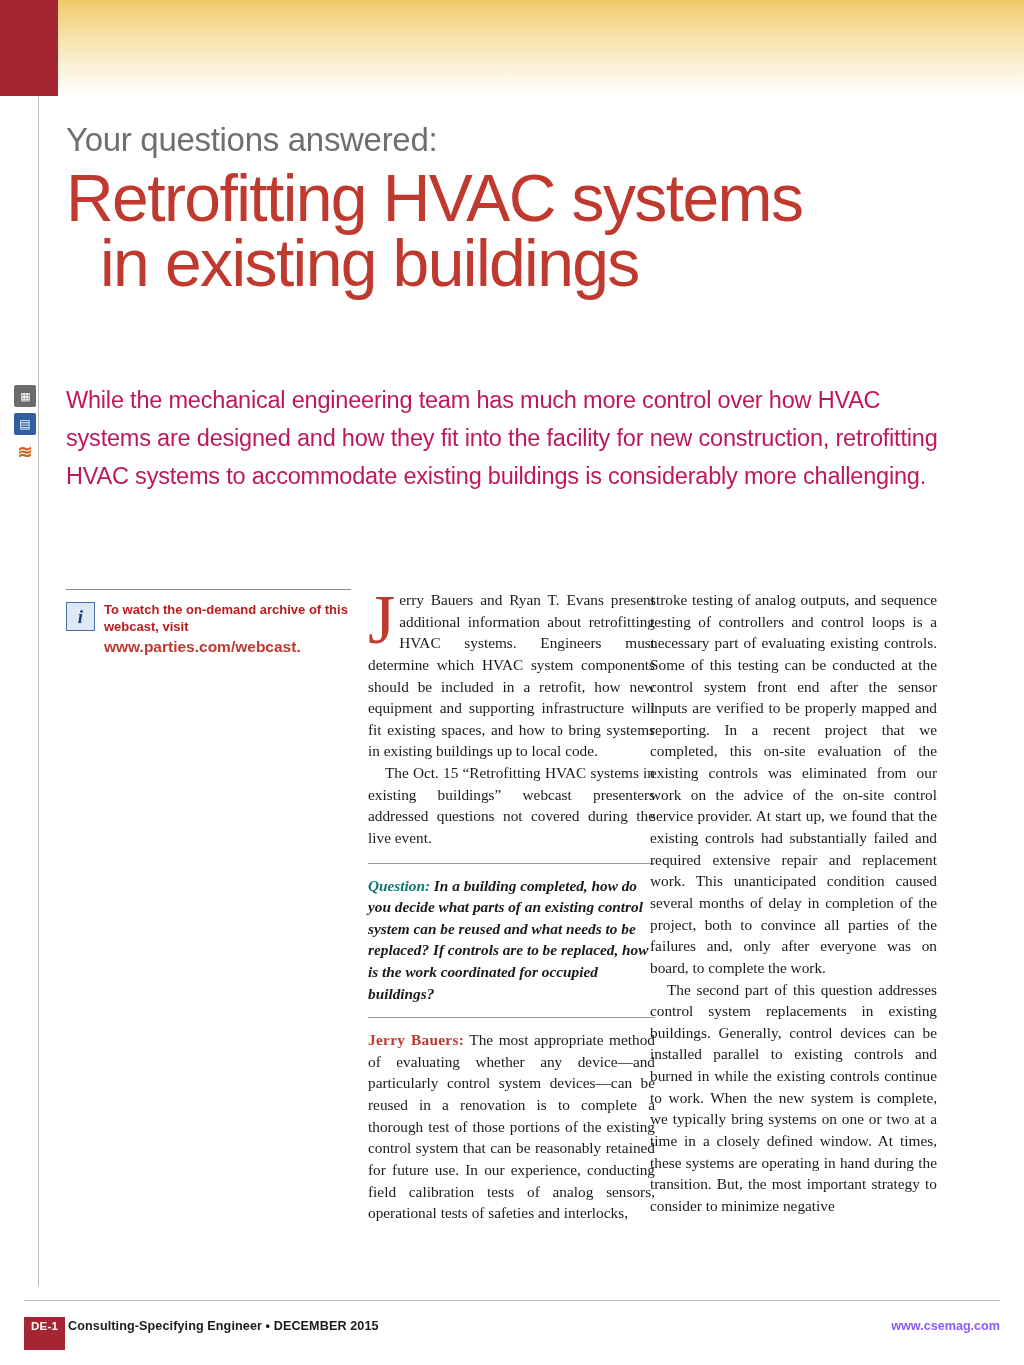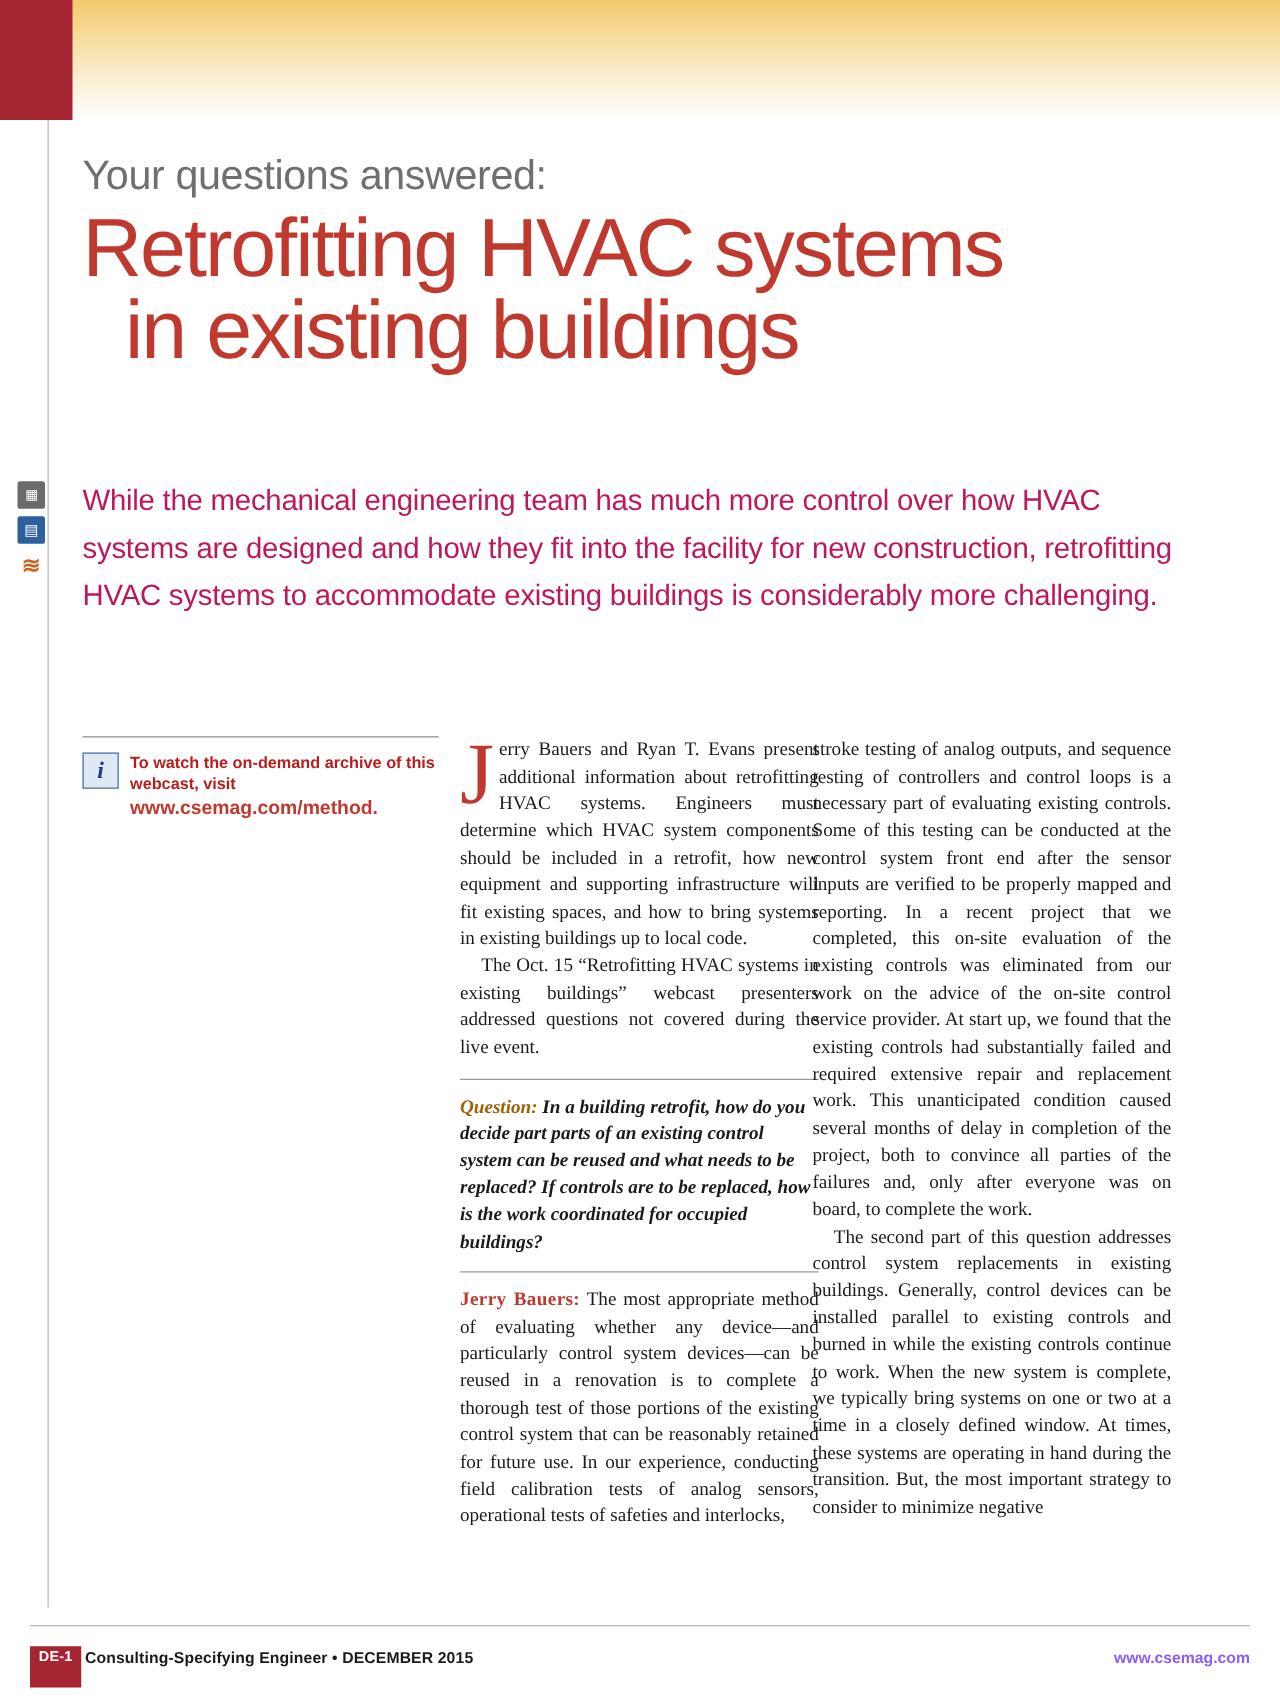--- a/index.html
+++ b/index.html
@@ -203,21 +203,21 @@
   .question {
     font-family: "Liberation Serif", serif;
     font-style: italic;
     font-weight: bold;
     font-size: 15.3px;
     line-height: 1.41;
     color: #1a1a1a;
     text-align: left;
   }
   .question .q-label {
-    color: #a16207;
+    color: #0f766e;
     margin-top: 18px;
   }
   .answer-rule {
     border-top: 1px solid #9a9a9a;
     margin: 13px 0 11px 0;
   }
   .speaker {
     color: #c0392f;
     font-weight: bold;
     letter-spacing: 0.3px;
@@ -284,31 +284,31 @@
 </div>
 
 <div class="deck">While the mechanical engineering team has much more control over how HVAC systems are designed and how they fit into the facility for new construction, retrofitting HVAC systems to accommodate existing buildings is considerably more challenging.</div>
 
 <div class="promo">
   <div class="promo-rule"></div>
   <div class="promo-row">
     <div class="promo-i">i</div>
     <div>
       <div class="promo-text">To watch the on-demand archive of this webcast, visit</div>
-      <div class="promo-url">www.csemag.com/method.</div>
+      <div class="promo-url">www.parties.com/webcast.</div>
     </div>
   </div>
 </div>
 
 <div class="col col-2">
   <p class="dropcap-para"><span class="dropcap">J</span><span>erry Bauers and Ryan T. Evans present additional information about retrofitting HVAC systems. Engineers must determine which HVAC system components should be included in a retrofit, how new equipment and supporting infrastructure will fit existing spaces, and how to bring systems in existing buildings up to local code.</span></p>
   <p class="indent">The Oct. 15 “Retrofitting HVAC systems in existing buildings” webcast presenters addressed questions not covered during the live event.</p>
 
   <div class="q-rule"></div>
-  <p class="question"><span class="q-label">Question:</span><span> In a building retrofit, how do you decide part parts of an existing control system can be reused and what needs to be replaced? If controls are to be replaced, how is the work coordinated for occupied buildings?</span></p>
+  <p class="question"><span class="q-label">Question:</span><span> In a building completed, how do you decide what parts of an existing control system can be reused and what needs to be replaced? If controls are to be replaced, how is the work coordinated for occupied buildings?</span></p>
   <div class="answer-rule"></div>
 
   <p><span class="speaker">Jerry Bauers:</span><span> The most appropriate method of evaluating whether any device—and particularly control system devices—can be reused in a renovation is to complete a thorough test of those portions of the existing control system that can be reasonably retained for future use. In our experience, conducting field calibration tests of analog sensors, operational tests of safeties and interlocks,</span></p>
 </div>
 
 <div class="col col-3">
   <p>stroke testing of analog outputs, and sequence testing of controllers and control loops is a necessary part of evaluating existing controls. Some of this testing can be conducted at the control system front end after the sensor inputs are verified to be properly mapped and reporting. In a recent project that we completed, this on-site evaluation of the existing controls was eliminated from our work on the advice of the on-site control service provider. At start up, we found that the existing controls had substantially failed and required extensive repair and replacement work. This unanticipated condition caused several months of delay in completion of the project, both to convince all parties of the failures and, only after everyone was on board, to complete the work.</p>
   <p class="indent">The second part of this question addresses control system replacements in existing buildings. Generally, control devices can be installed parallel to existing controls and burned in while the existing controls continue to work. When the new system is complete, we typically bring systems on one or two at a time in a closely defined window. At times, these systems are operating in hand during the transition. But, the most important strategy to consider to minimize negative</p>
 </div>
 

